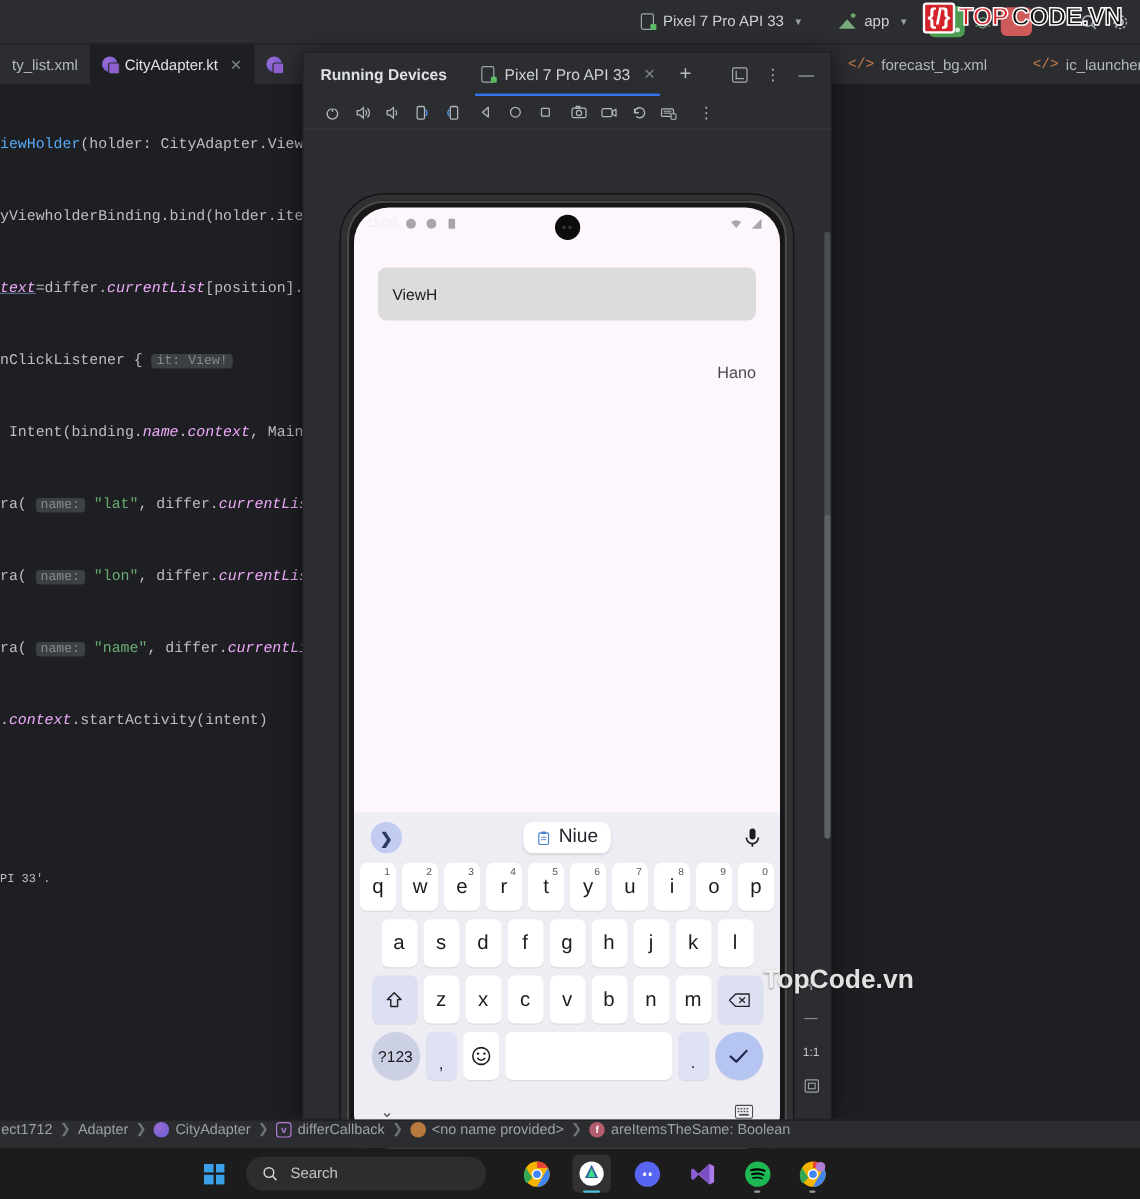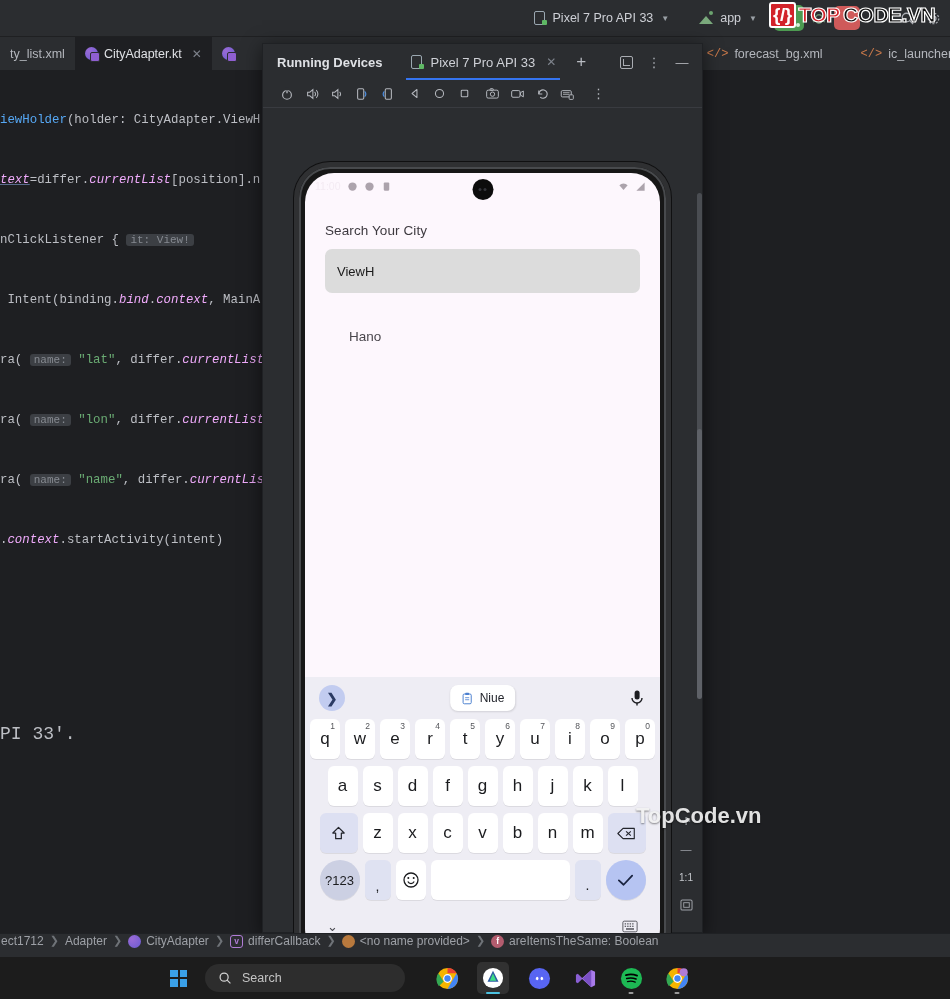--- a/index.html
+++ b/index.html
@@ -107,23 +107,24 @@
   }
 
   .logarea {
     position:absolute; left:0; top:560px; width:950px; height:295px;
     background:#1e1f22;
   }
   .sep-line { position:absolute; left:0; width:950px; height:1px; background:#303336; }
 
   
   .rd-window {
-    position:absolute; left:262px; top:43px; width:441px; height:890px;
+    position:absolute; left:252px; top:43px; width:441px; height:890px;
     background:#2b2d30; border:1px solid #1f2124;
     box-shadow: 0 4px 18px rgba(0,0,0,.55);
+    text-align: right;
   }
   .rd-header {
     height:36px; display:flex; align-items:center; padding-left:14px;
     position:relative;
   }
   .rd-title { font-size:13px; color:#dfe1e5; font-weight:bold; }
   .rd-tab {
     display:flex; align-items:center; gap:6px; margin-left:24px;
     height:36px; padding:0 4px; position:relative;
     font-size:13px; color:#ced0d6;
@@ -194,21 +195,21 @@
   .kb-sugg { height:42px; display:flex; align-items:center; position:relative; padding:0 14px; }
   .kb-arrow {
     width:26px;height:26px;border-radius:50%; background:#c2ccf0;
     display:flex;align-items:center;justify-content:center;
     color:#2a3a63; font-size:13px; font-weight:bold;
   }
   .kb-chip {
     position:absolute; left:50%; transform:translateX(-50%);
     background:#ffffff; border-radius:8px; height:26px;
     display:flex; align-items:center; gap:7px; padding:0 11px;
-    font-size:12px; color:#22242b;
+    font-size:16px; color:#22242b;
     box-shadow:0 1px 2px rgba(0,0,0,.12);
   }
   .clip-ico { width:12px;height:13px; display:inline-block; }
   .kb-mic { position:absolute; right:14px; width:18px;height:18px; }
 
   .kb-row { display:flex; justify-content:center; gap:5px; margin-bottom:7px; }
   .key {
     width:30px; height:40px; background:#fff; border-radius:6px;
     display:flex; align-items:center; justify-content:center;
     font-size:17px; color:#1b1c1f; position:relative;
@@ -369,23 +370,24 @@
     </div>
     <div class="etab" style="margin-left:18px">
       <span class="xml-ico">&lt;/&gt;</span>
       <span>ic_launcher_b</span>
     </div>
   </div>
 
   <div class="editor">
     <div class="codearea">
       <div class="cl"><span class="fn">iewHolder</span>(holder: CityAdapter.ViewH</div>
+      <div class="cl">yViewholderBinding.bind(holder.ite</div>
       <div class="cl"><span class="prop ul">text</span>=differ.<span class="prop">currentList</span>[position].n</div>
       <div class="cl">nClickListener { <span class="hint">it: View!</span></div>
-      <div class="cl"> Intent(binding.<span class="prop">bind</span>.<span class="prop">context</span>, MainA</div>
+      <div class="cl"> Intent(binding.<span class="prop">name</span>.<span class="prop">context</span>, MainA</div>
       <div class="cl">ra( <span class="hint">name:</span> <span class="str">"lat"</span>, differ.<span class="prop">currentList</span></div>
       <div class="cl">ra( <span class="hint">name:</span> <span class="str">"lon"</span>, differ.<span class="prop">currentList</span></div>
       <div class="cl">ra( <span class="hint">name:</span> <span class="str">"name"</span>, differ.<span class="prop">currentLis</span></div>
       <div class="cl">.<span class="prop">context</span>.startActivity(intent)</div>
       <div class="cl"> </div>
       <div class="cl"> </div>
       <div class="cl"> </div>
       <div class="cl">r : RecyclerView.ViewHolder(<span class="ul" style="color:#bcbec4">bindin</span></div>
       <div class="cl"> </div>
       
@@ -400,21 +402,21 @@
       
       
       
       
     </div>
 
     <div class="sep-line" style="top:561px"></div>
     <div class="sep-line" style="top:598px"></div>
 
     <div class="logarea">
-      <div style="position:absolute;left:0;top:54px;font-family:'Liberation Mono',monospace;font-size:18px;line-height:20px;color:#bcbec4;white-space:pre;">
+      <div style="position:absolute;left:0;top:54px;font-family:'Liberation Mono',monospace;font-size:10px;line-height:20px;color:#bcbec4;white-space:pre;">
         <div class="cl">PI 33'.</div>
       </div>
     </div>
   </div>
 
   <div class="rd-window">
 
     <div class="rd-header">
       <span class="rd-title">Running Devices</span>
 
@@ -544,21 +546,20 @@
                 </svg>
             </div>
           </div>
 
           <div class="punch">
             <i></i>
             <i></i>
           </div>
 
           <div class="app-content">
-            <div class="lbl-search">Search Your City</div>
             <div class="edit-box">
               <span>ViewH</span>
             </div>
             <div class="result-item">Hano</div>
           </div>
 
           <div class="kb">
 
             <div class="kb-sugg">
               <div class="kb-arrow">❯</div>

